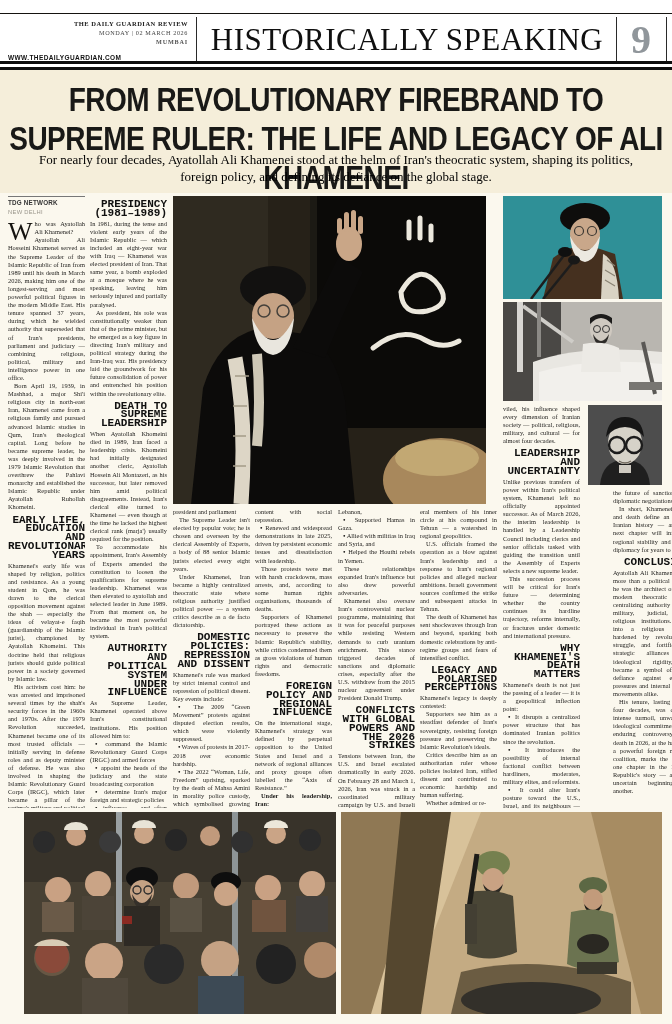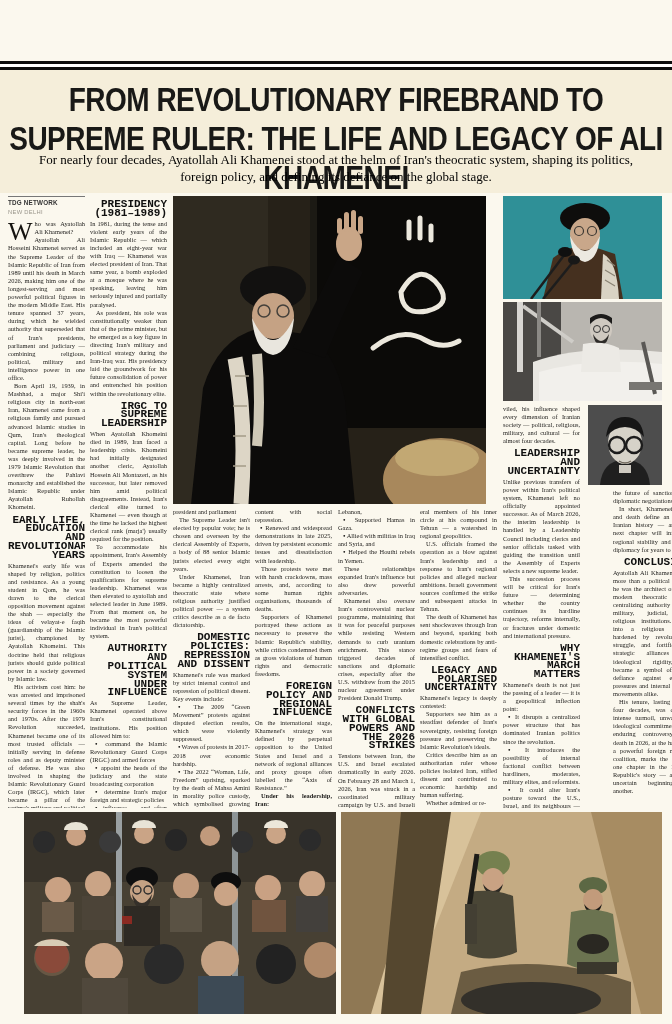--- a/index.html
+++ b/index.html
@@ -60,20 +60,34 @@
   .photo-hospital{left:503px;top:302px;width:159px;height:99px;}
   .photo-young{left:588px;top:405px;width:74px;height:80px;}
   .photo-crowd{left:24px;top:812px;width:312px;height:202px;}
   .photo-trench{left:341px;top:812px;width:321px;height:202px;}
 </style>
 </head>
 <body>
 
 <div class="page">
 
+  <div class="masthead">
+    <div class="top-rule"></div>
+    <div class="pub-block">
+      <div class="pub-name">THE DAILY GUARDIAN REVIEW</div>
+      <div class="pub-date">MONDAY | 02 MARCH 2026</div>
+      <div class="pub-city">MUMBAI</div>
+    </div>
+    <div class="website">WWW.THEDAILYGUARDIAN.COM</div>
+    <div class="vrule vrule-a"></div>
+    <div class="section-title">HISTORICALLY SPEAKING</div>
+    <div class="vrule vrule-b"></div>
+    <div class="page-num">9</div>
+    <div class="vrule vrule-c"></div>
+  </div>
   <div class="double-rule"></div>
 
   <div class="headline-band"></div>
   <h1 class="headline" style="margin:0;">FROM REVOLUTIONARY FIREBRAND TO SUPREME RULER: THE LIFE AND LEGACY OF ALI KHAMENEI</h1>
   <div class="subhead">For nearly four decades, Ayatollah Ali Khamenei stood at the helm of Iran's theocratic system, shaping its politics, foreign policy, and defining its defiance on the global stage.</div>
 
   <div class="photo photo-main">
     <svg viewBox="0 0 313 308" preserveAspectRatio="none">
       <rect width="313" height="308" fill="#262118"></rect>
       <rect width="95" height="308" fill="#2f2a20"></rect>
@@ -255,21 +269,21 @@
         <p class="para flush">Ayatollah Ali Hosseini Khamenei served as the Supreme Leader of the Islamic Republic of Iran from 1989 until his death in March 2026, making him one of the longest-serving and most powerful political figures in the modern Middle East. His tenure spanned 37 years, during which he wielded authority that superseded that of Iran's presidents, parliament and judiciary — combining religious, political, military and intelligence power in one office.</p>
         <p class="para">Born April 19, 1939, in Mashhad, a major Shi'i religious city in north-east Iran, Khamenei came from a religious family and pursued advanced Islamic studies in Qum, Iran's theological capital. Long before he became supreme leader, he was deeply involved in the 1979 Islamic Revolution that overthrew the Pahlavi monarchy and established the Islamic Republic under Ayatollah Ruhollah Khomeini.</p>
         <div class="sech">EARLY LIFE, EDUCATION AND REVOLUTIONARY YEARS</div>
         <p class="para flush">Khamenei's early life was shaped by religion, politics and resistance. As a young student in Qom, he was drawn to the clerical opposition movement against the shah — especially the ideas of velayat-e faqih (guardianship of the Islamic jurist), championed by Ayatollah Khomeini. This doctrine held that religious jurists should guide political power in a society governed by Islamic law.</p>
         <p class="para">His activism cost him: he was arrested and imprisoned several times by the shah's security forces in the 1960s and 1970s. After the 1979 Revolution succeeded, Khamenei became one of its most trusted officials — initially serving in defense roles and as deputy minister of defense. He was also involved in shaping the Islamic Revolutionary Guard Corps (IRGC), which later became a pillar of the regime's military and political influence.</p>
       </div>
       <div class="col col2">
         <div class="sech">PRESIDENCY (1981–1989)</div>
         <p class="para flush">In 1981, during the tense and violent early years of the Islamic Republic — which included an eight-year war with Iraq — Khamenei was elected president of Iran. That same year, a bomb exploded at a mosque where he was speaking, leaving him seriously injured and partially paralysed.</p>
         <p class="para">As president, his role was constitutionally weaker than that of the prime minister, but he emerged as a key figure in directing Iran's military and political strategy during the Iran-Iraq war. His presidency laid the groundwork for his future consolidation of power and entrenched his position within the revolutionary elite.</p>
-        <div class="sech">IRGC TO SUPREME LEADERSHIP</div>
+        <div class="sech">DEATH TO SUPREME LEADERSHIP</div>
         <p class="para flush">When Ayatollah Khomeini died in 1989, Iran faced a leadership crisis. Khomeini had initially designated another cleric, Ayatollah Hossein Ali Montazeri, as his successor, but later removed him amid political disagreements. Instead, Iran's clerical elite turned to Khamenei — even though at the time he lacked the highest clerical rank (marja') usually required for the position.</p>
         <p class="para">To accommodate his appointment, Iran's Assembly of Experts amended the constitution to loosen the qualifications for supreme leadership. Khamenei was then elevated to ayatollah and selected leader in June 1989. From that moment on, he became the most powerful individual in Iran's political system.</p>
         <div class="sech">AUTHORITY AND POLITICAL SYSTEM UNDER INFLUENCE</div>
         <p class="para flush">As Supreme Leader, Khamenei operated above Iran's constitutional institutions. His position allowed him to:</p>
         <p class="bullet"><span class="dot">● </span>command the Islamic Revolutionary Guard Corps (IRGC) and armed forces</p>
         <p class="bullet"><span class="dot">● </span>appoint the heads of the judiciary and the state broadcasting corporation</p>
         <p class="bullet"><span class="dot">● </span>determine Iran's major foreign and strategic policies</p>
         <p class="bullet"><span class="dot">● </span>influence — and often override — the elected</p>
       </div>
       <div class="col col3">
@@ -299,32 +313,32 @@
         <p class="bullet"><span class="dot">● </span>Helped the Houthi rebels in Yemen.</p>
         <p class="para">These relationships expanded Iran's influence but also drew powerful adversaries.</p>
         <p class="para">Khamenei also oversaw Iran's controversial nuclear programme, maintaining that it was for peaceful purposes while resisting Western demands to curb uranium enrichment. This stance triggered decades of sanctions and diplomatic crises, especially after the U.S. withdrew from the 2015 nuclear agreement under President Donald Trump.</p>
         <div class="sech">CONFLICTS WITH GLOBAL POWERS AND THE 2026 STRIKES</div>
         <p class="para flush">Tensions between Iran, the U.S. and Israel escalated dramatically in early 2026. On February 28 and March 1, 2026, Iran was struck in a coordinated military campaign by U.S. and Israeli forces, which killed Khamenei and sev-</p>
       </div>
       <div class="col col6">
         <p class="para flush">eral members of his inner circle at his compound in Tehran — a watershed in regional geopolitics.</p>
         <p class="para">U.S. officials framed the operation as a blow against Iran's leadership and a response to Iran's regional policies and alleged nuclear ambitions. Israeli government sources confirmed the strike and subsequent attacks in Tehran.</p>
         <p class="para">The death of Khamenei has sent shockwaves through Iran and beyond, sparking both domestic celebrations by anti-regime groups and fears of intensified conflict.</p>
-        <div class="sech">LEGACY AND POLARISED UNCERTAINTY</div>
+        <div class="sech">LEGACY AND POLARISED PERCEPTIONS</div>
         <p class="para flush">Khamenei's legacy is deeply contested:</p>
         <p class="para">Supporters see him as a steadfast defender of Iran's sovereignty, resisting foreign pressure and preserving the Islamic Revolution's ideals.</p>
         <p class="para">Critics describe him as an authoritarian ruler whose policies isolated Iran, stifled dissent and contributed to economic hardship and human suffering.</p>
         <p class="para">Whether admired or re-</p>
       </div>
       <div class="col col7">
         <p class="para flush">viled, his influence shaped every dimension of Iranian society — political, religious, military, and cultural — for almost four decades.</p>
         <div class="sech">LEADERSHIP AND UNCERTAINTY</div>
         <p class="para flush">Unlike previous transfers of power within Iran's political system, Khamenei left no officially appointed successor. As of March 2026, the interim leadership is handled by a Leadership Council including clerics and senior officials tasked with guiding the transition until the Assembly of Experts selects a new supreme leader.</p>
         <p class="para">This succession process will be critical for Iran's future — determining whether the country continues its hardline trajectory, reforms internally, or fractures under domestic and international pressure.</p>
-        <div class="sech">WHY KHAMENEI'S MARCH MATTERS</div>
+        <div class="sech">WHY KHAMENEI'S DEATH MATTERS</div>
         <p class="para flush">Khamenei's death is not just the passing of a leader — it is a geopolitical inflection point:</p>
         <p class="bullet"><span class="dot">● </span>It disrupts a centralized power structure that has dominated Iranian politics since the revolution.</p>
         <p class="bullet"><span class="dot">● </span>It introduces the possibility of internal factional conflict between hardliners, moderates, military elites, and reformists.</p>
         <p class="bullet"><span class="dot">● </span>It could alter Iran's posture toward the U.S., Israel, and its neighbours — potentially reshaping Middle Eastern alliances and conflicts.</p>
         <p class="bullet"><span class="dot">● </span>It raises questions about Iran's nuclear ambitions and</p>
       </div>
       <div class="col col8">
         <p class="para flush">the future of sanctions and diplomatic negotiations.</p>
         <p class="para">In short, Khamenei's rule and death define an era in Iranian history — and the next chapter will influence regional stability and global diplomacy for years to come.</p>
         <div class="sech">CONCLUSION</div>

